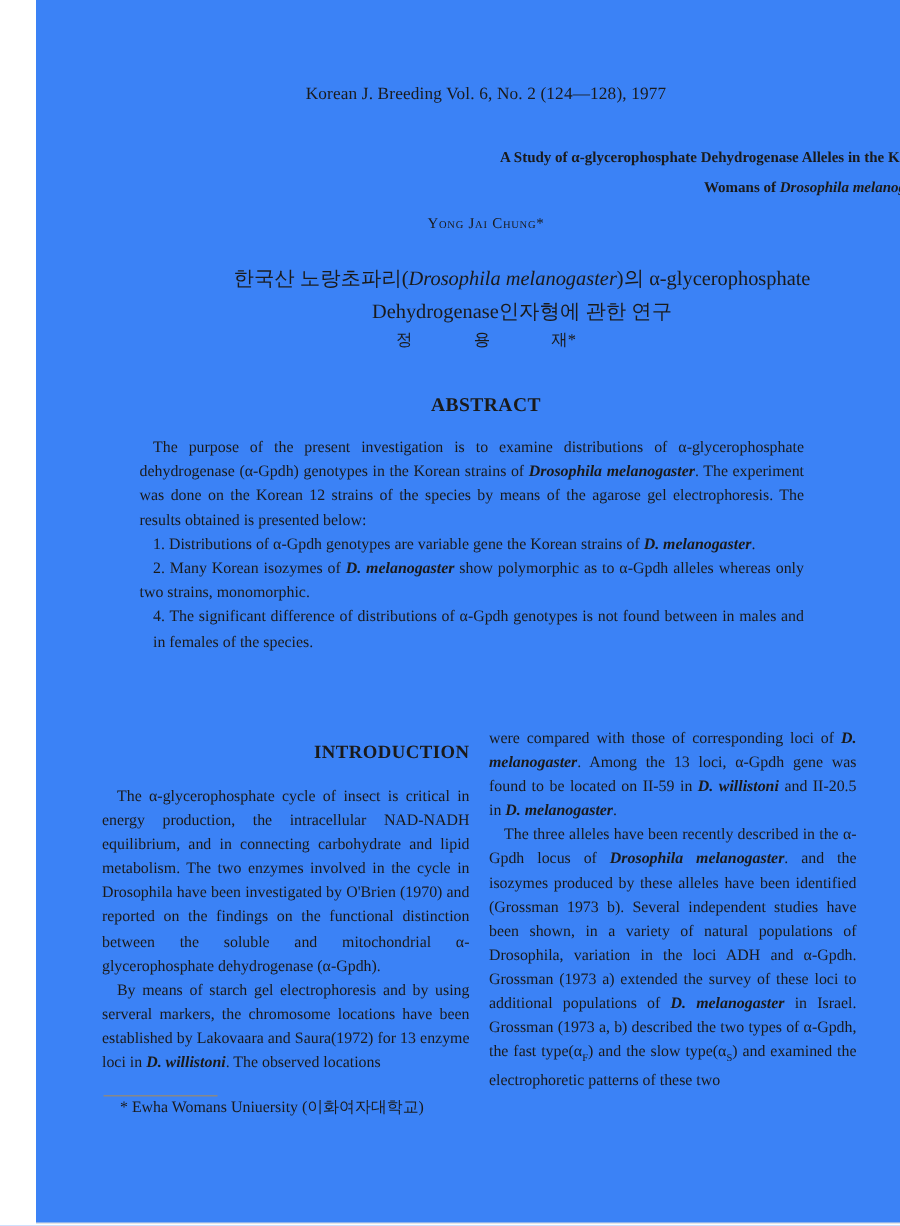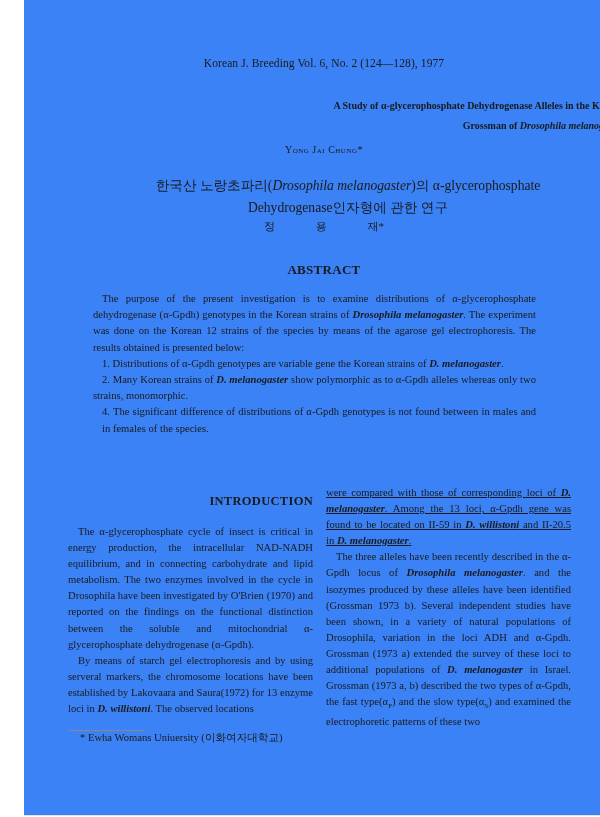--- a/index.html
+++ b/index.html
@@ -14,58 +14,58 @@
   .author { top:144px; font-size:10px; letter-spacing:0.5px; font-variant:small-caps; }
   .ktitle { top:175px; font-size:13.6px; line-height:22px;padding-left:24px; }
   .kauthor { top:219px; font-size:11px; word-spacing:38px; }
   .abshead { top:262px; font-size:13px; font-weight:bold; letter-spacing:0.3px; }
   .abstract { left:69px; width:443px; top:291px; font-size:10.6px; line-height:16.2px; text-align:justify; }
   .abstract p { margin:0; }
   .indent { text-indent:9px; }
   .hang { padding-left:9px; }
   .col { font-size:10.6px; line-height:16.1px; text-align:justify; }
   .col p { margin:0; text-indent:10px; }
-  .col p.noind { text-indent:0;text-decoration:underline; }
+  .col p.noind { text-indent:0; }
   .left { left:44px; width:245px; top:524px; }
   .right { left:302px; width:245px; top:485px; }
   .introhead { left:44px; width:245px; top:494px; text-align:right; font-size:12.5px; font-weight:bold; letter-spacing:0.3px; }
   .fnrule { left:45px; top:730px; width:76px; height:0; border-top:1px solid #888; }
   .footnote { left:56px; top:731px; font-size:10.6px;text-align:center; }
   .pageno { top:759px; left:0; width:600px; text-align:right; font-size:10.6px; }
   i, em { font-style:italic; }
   .bi { font-style:italic; font-weight:bold; }
   sub { font-size:7px; }
 </style>
 </head>
 <body>
 
 <div class="page">
 
   <div class="abs center journal">Korean J. Breeding Vol. 6, No. 2 (124—128), 1977</div>
 
   <div class="abs center title">
     <div>A Study of α-glycerophosphate Dehydrogenase Alleles in the Korean</div>
-    <div><span>Grossman of </span><i>Drosophila melanogaster</i></div>
+    <div><span>Womans of </span><i>Drosophila melanogaster</i></div>
   </div>
 
   <div class="abs center author">Yong Jai Chung*</div>
 
   <div class="abs center ktitle">
     <div><span>한국산 노랑초파리(</span><i>Drosophila melanogaster</i><span>)의 α-glycerophosphate</span></div>
     <div>Dehydrogenase인자형에 관한 연구</div>
   </div>
 
   <div class="abs center kauthor">정 용 재*</div>
 
   <div class="abs center abshead">ABSTRACT</div>
 
   <div class="abs abstract">
     <p class="indent"><span>The purpose of the present investigation is to examine distributions of α-glycerophosphate dehydrogenase (α-Gpdh) genotypes in the Korean strains of </span><span class="bi">Drosophila melanogaster</span><span>. The experiment was done on the Korean 12 strains of the species by means of the agarose gel electrophoresis. The results obtained is presented below:</span></p>
     <p class="indent"><span>1.</span> <span>Distributions of α-Gpdh genotypes are variable gene the Korean strains of </span><span class="bi">D. melanogaster</span><span>.</span></p>
-    <p class="indent"><span>2.</span> <span>Many Korean strains of </span><span class="bi">D. melanogaster</span><span> show polymorphic as to α-Gpdh alleles whereas only two strains, monomorphic.</span></p>
+    <p class="indent"><span>2.</span> <span>Many Korean isozymes of </span><span class="bi">D. melanogaster</span><span> show polymorphic as to α-Gpdh alleles whereas only two strains, monomorphic.</span></p>
     <p class="indent hang" style="text-indent:0;"><span>4.</span> <span>The significant difference of distributions of α-Gpdh genotypes is not found between in males and in females of the species.</span></p>
   </div>
 
   <div class="abs introhead">INTRODUCTION</div>
 
   <div class="abs col left">
     <p>The α-glycerophosphate cycle of insect is critical in energy production, the intracellular NAD-NADH equilibrium, and in connecting carbohydrate and lipid metabolism. The two enzymes involved in the cycle in Drosophila have been investigated by O'Brien (1970) and reported on the findings on the functional distinction between the soluble and mitochondrial α-glycerophosphate dehydrogenase (α-Gpdh).</p>
     <p><span>By means of starch gel electrophoresis and by using serveral markers, the chromosome locations have been established by Lakovaara and Saura(1972) for 13 enzyme loci in </span><span class="bi">D. willistoni</span><span>. The observed locations</span></p>
   </div>
 

